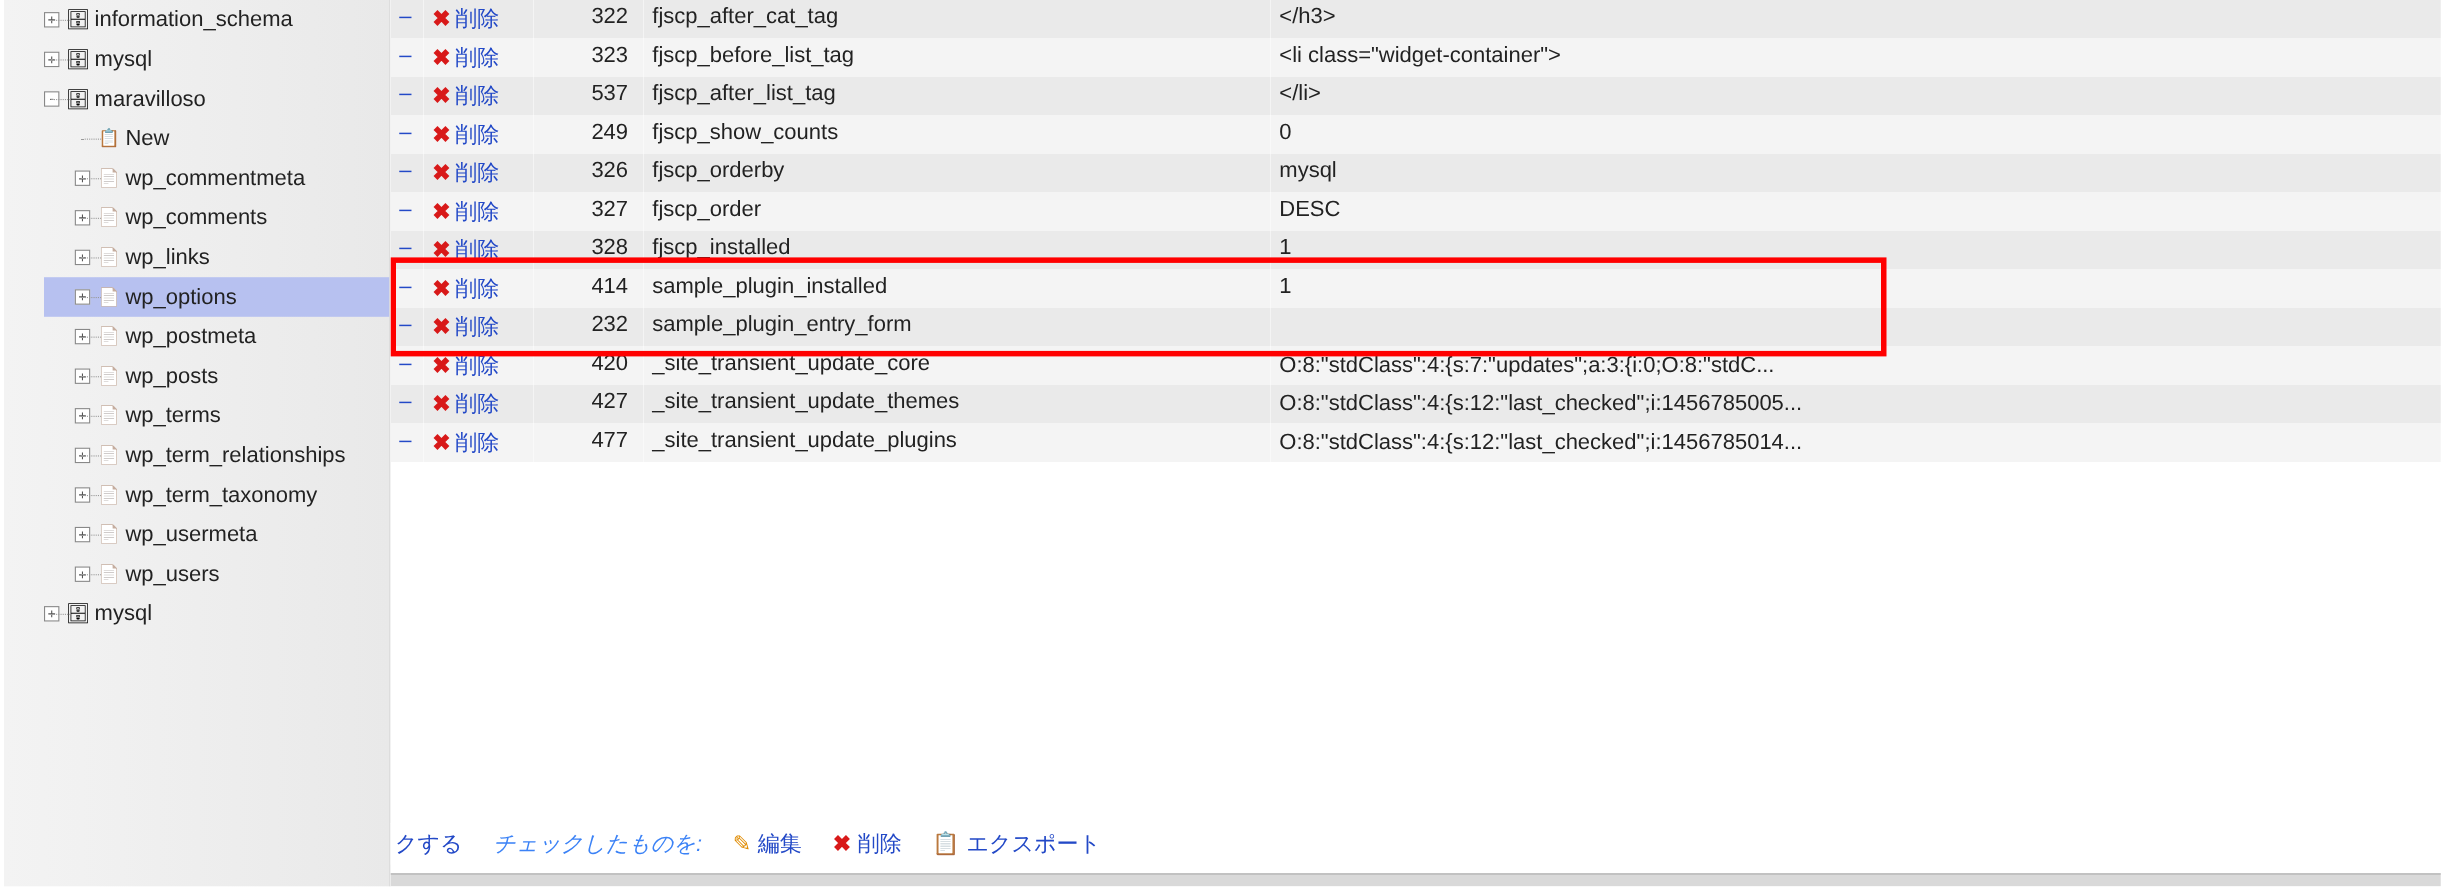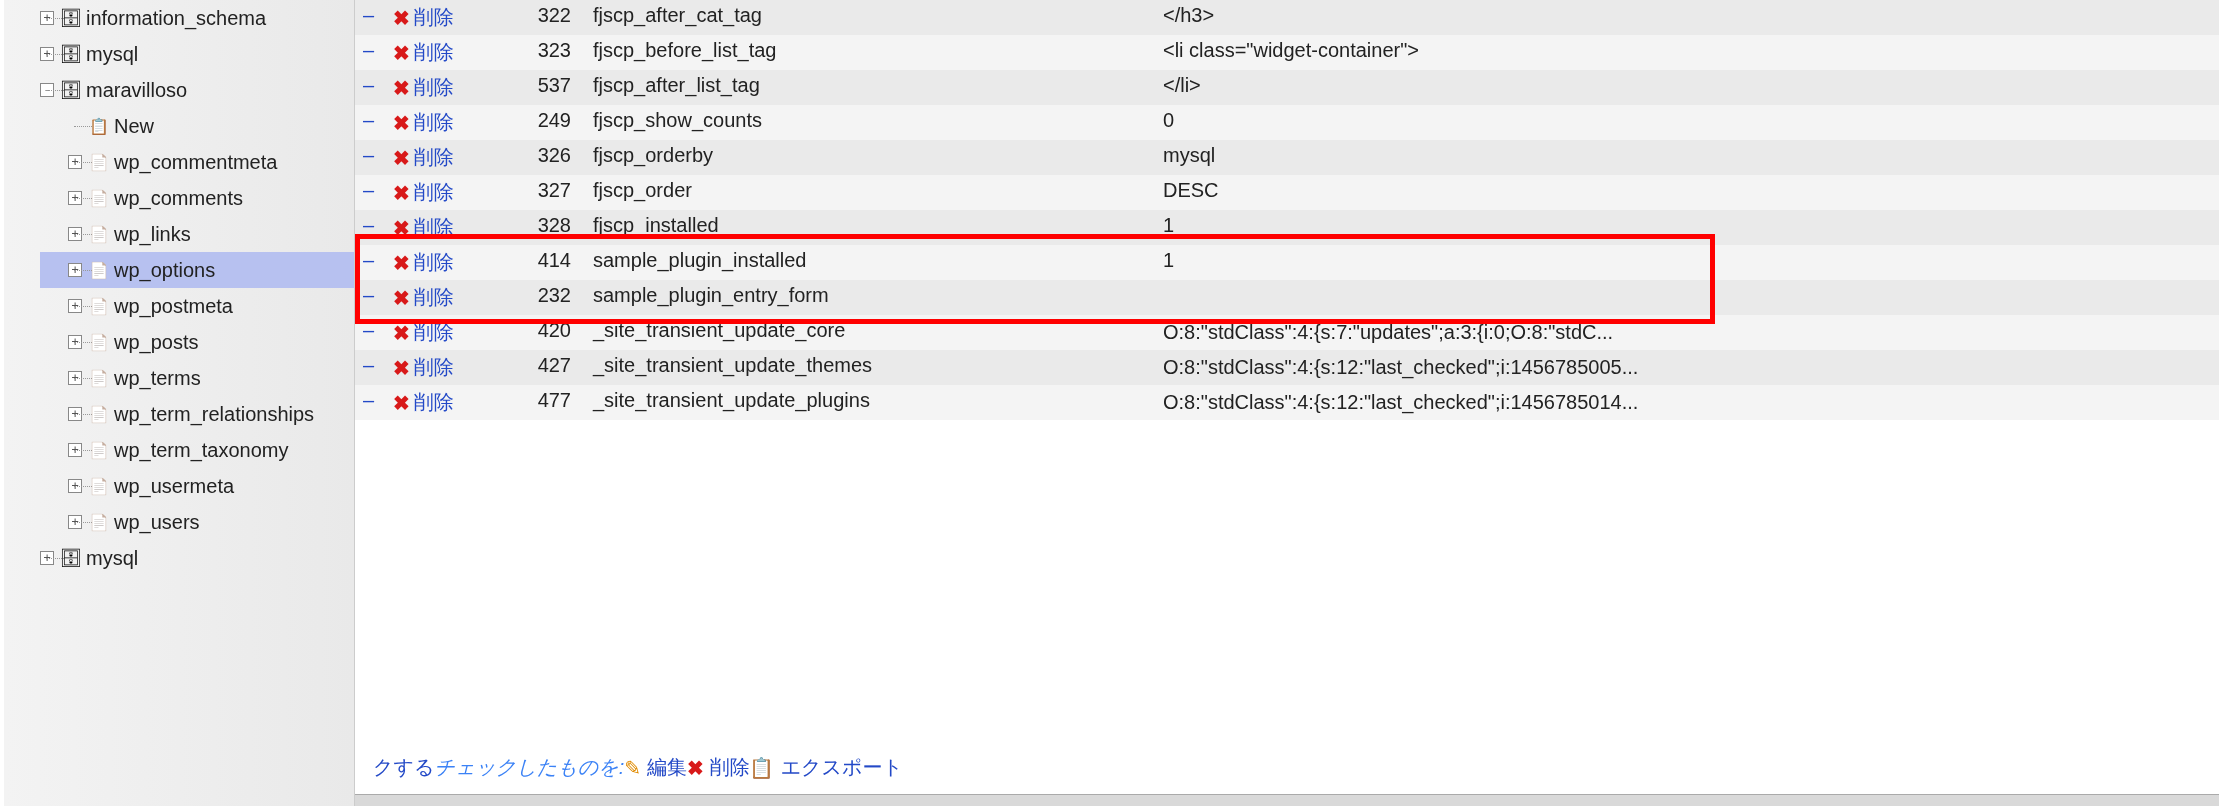--- a/index.html
+++ b/index.html
@@ -114,21 +114,22 @@
 
   
   .action-bar {
     position: absolute;
     left: 0; right: 0;
     bottom: 20px;
     height: 38px;
     background: #fff;
     display: flex;
     align-items: center;
-    padding-left: 18px;
+    gap: 28px;
+    padding-left: 4px;
     font-size: 20px;
     border-top: 1px solid #fff;
   }
   .action-bar .link { color: #2349c7; text-decoration: none; display: inline-flex; align-items: center; gap: 6px; cursor:pointer; }
   .action-bar .italic { font-style: italic; color: #3b82f6; }
   .pencil-icon { color: #e08b00; }
   .export-icon { color: #3a3aee; }
 
   
   .bottom-band {

